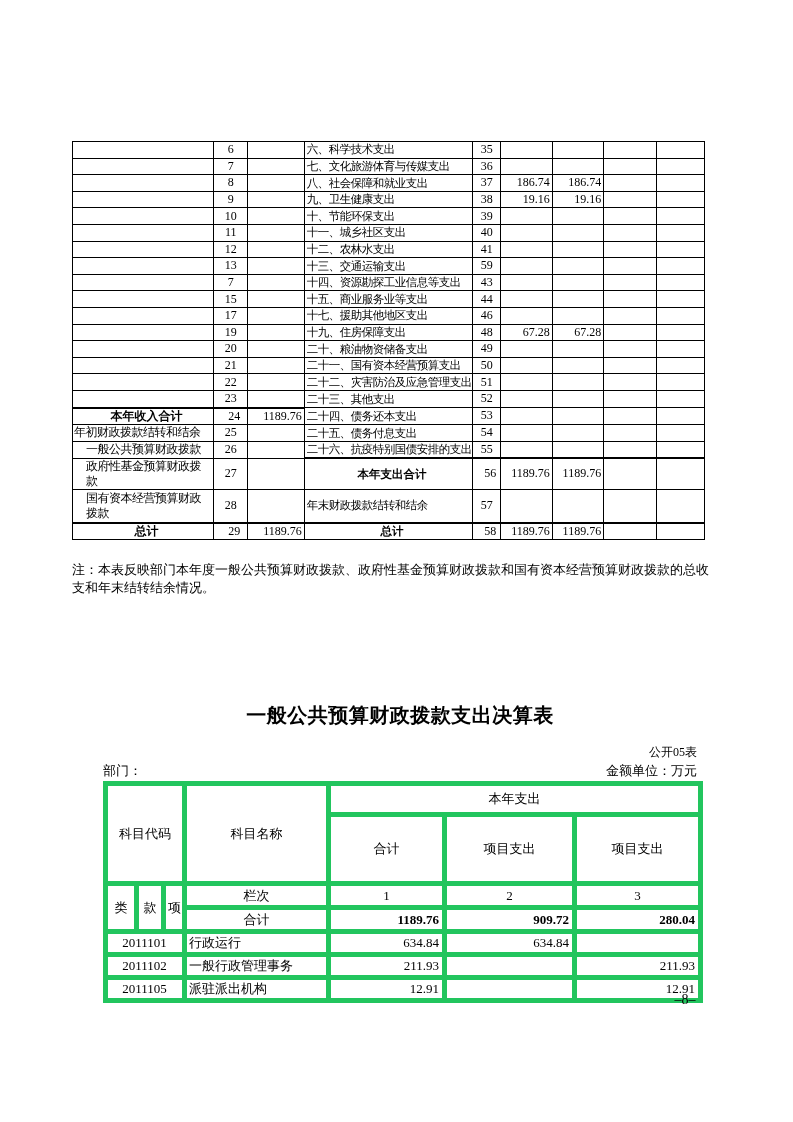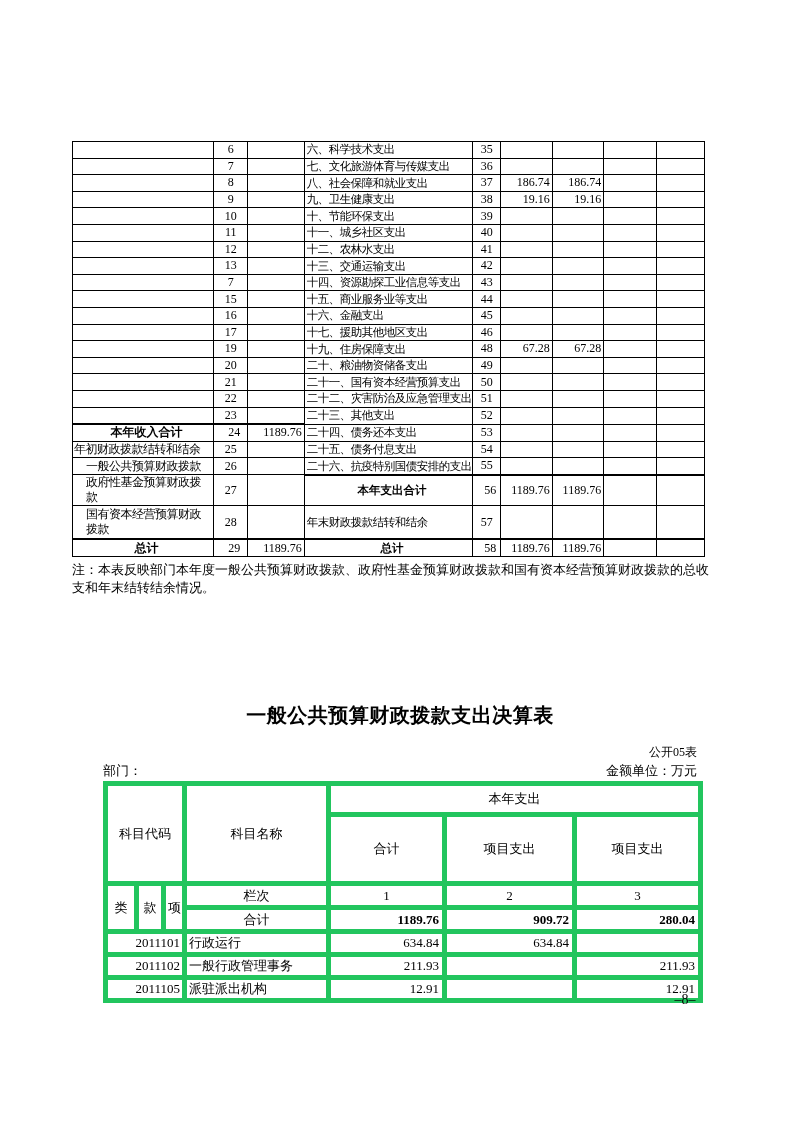--- a/index.html
+++ b/index.html
@@ -40,21 +40,21 @@
                 padding:0 2px;overflow:hidden;vertical-align:middle;text-align:center;}
   .t2 tr.h1 th{height:26px;}
   .t2 tr.h2 th{height:64px;}
   .t2 tr.h3 td{height:19px;}
   .t2 tr.h4 td{height:19px;}
   .t2 tbody tr{height:20px;}
   .t2 .tt{border-top:2px solid #000;}
   .t2 tbody tr:first-child td{border-top:2px solid #000;}
   .t2 td.amt{text-align:right;padding-right:3px;white-space:nowrap;}
   .t2 td.lft{text-align:left;padding-left:2px;white-space:nowrap;font-family:Liberation Mono, monospace;}
-  .t2 td.code{text-align:right;padding-left:1px;white-space:nowrap;margin-top:18px;}
+  .t2 td.code{text-align:center;padding-left:1px;white-space:nowrap;margin-top:18px;}
   .t2 .b{font-weight:bold;}
 
   .pageno{position:absolute;left:640px;top:992px;width:90px;text-align:center;font-size:14px;}
 </style>
 </head>
 <body>
 
 <div class="page">
 
   <table class="t1">
@@ -145,21 +145,21 @@
           <td class="amt"></td>
           <td class="amt"></td>
           <td class="amt"></td>
           <td class="amt"></td>
         </tr>
         <tr>
           <td class="ll"></td>
           <td class="num">13</td>
           <td class="amt"></td>
           <td class="rl">十三、交通运输支出</td>
-          <td class="num">42</td>
+          <td class="num">59</td>
           <td class="amt"></td>
           <td class="amt"></td>
           <td class="amt"></td>
           <td class="amt"></td>
         </tr>
         <tr>
           <td class="ll"></td>
           <td class="num">7</td>
           <td class="amt"></td>
           <td class="rl">十四、资源勘探工业信息等支出</td>
@@ -168,31 +168,20 @@
           <td class="amt"></td>
           <td class="amt"></td>
           <td class="amt"></td>
         </tr>
         <tr>
           <td class="ll"></td>
           <td class="num">15</td>
           <td class="amt"></td>
           <td class="rl">十五、商业服务业等支出</td>
           <td class="num">44</td>
-          <td class="amt"></td>
-          <td class="amt"></td>
-          <td class="amt"></td>
-          <td class="amt"></td>
-        </tr>
-        <tr>
-          <td class="ll"></td>
-          <td class="num">16</td>
-          <td class="amt"></td>
-          <td class="rl">十六、金融支出</td>
-          <td class="num">45</td>
           <td class="amt"></td>
           <td class="amt"></td>
           <td class="amt"></td>
           <td class="amt"></td>
         </tr>
         <tr>
           <td class="ll"></td>
           <td class="num">17</td>
           <td class="amt"></td>
           <td class="rl">十七、援助其他地区支出</td>

